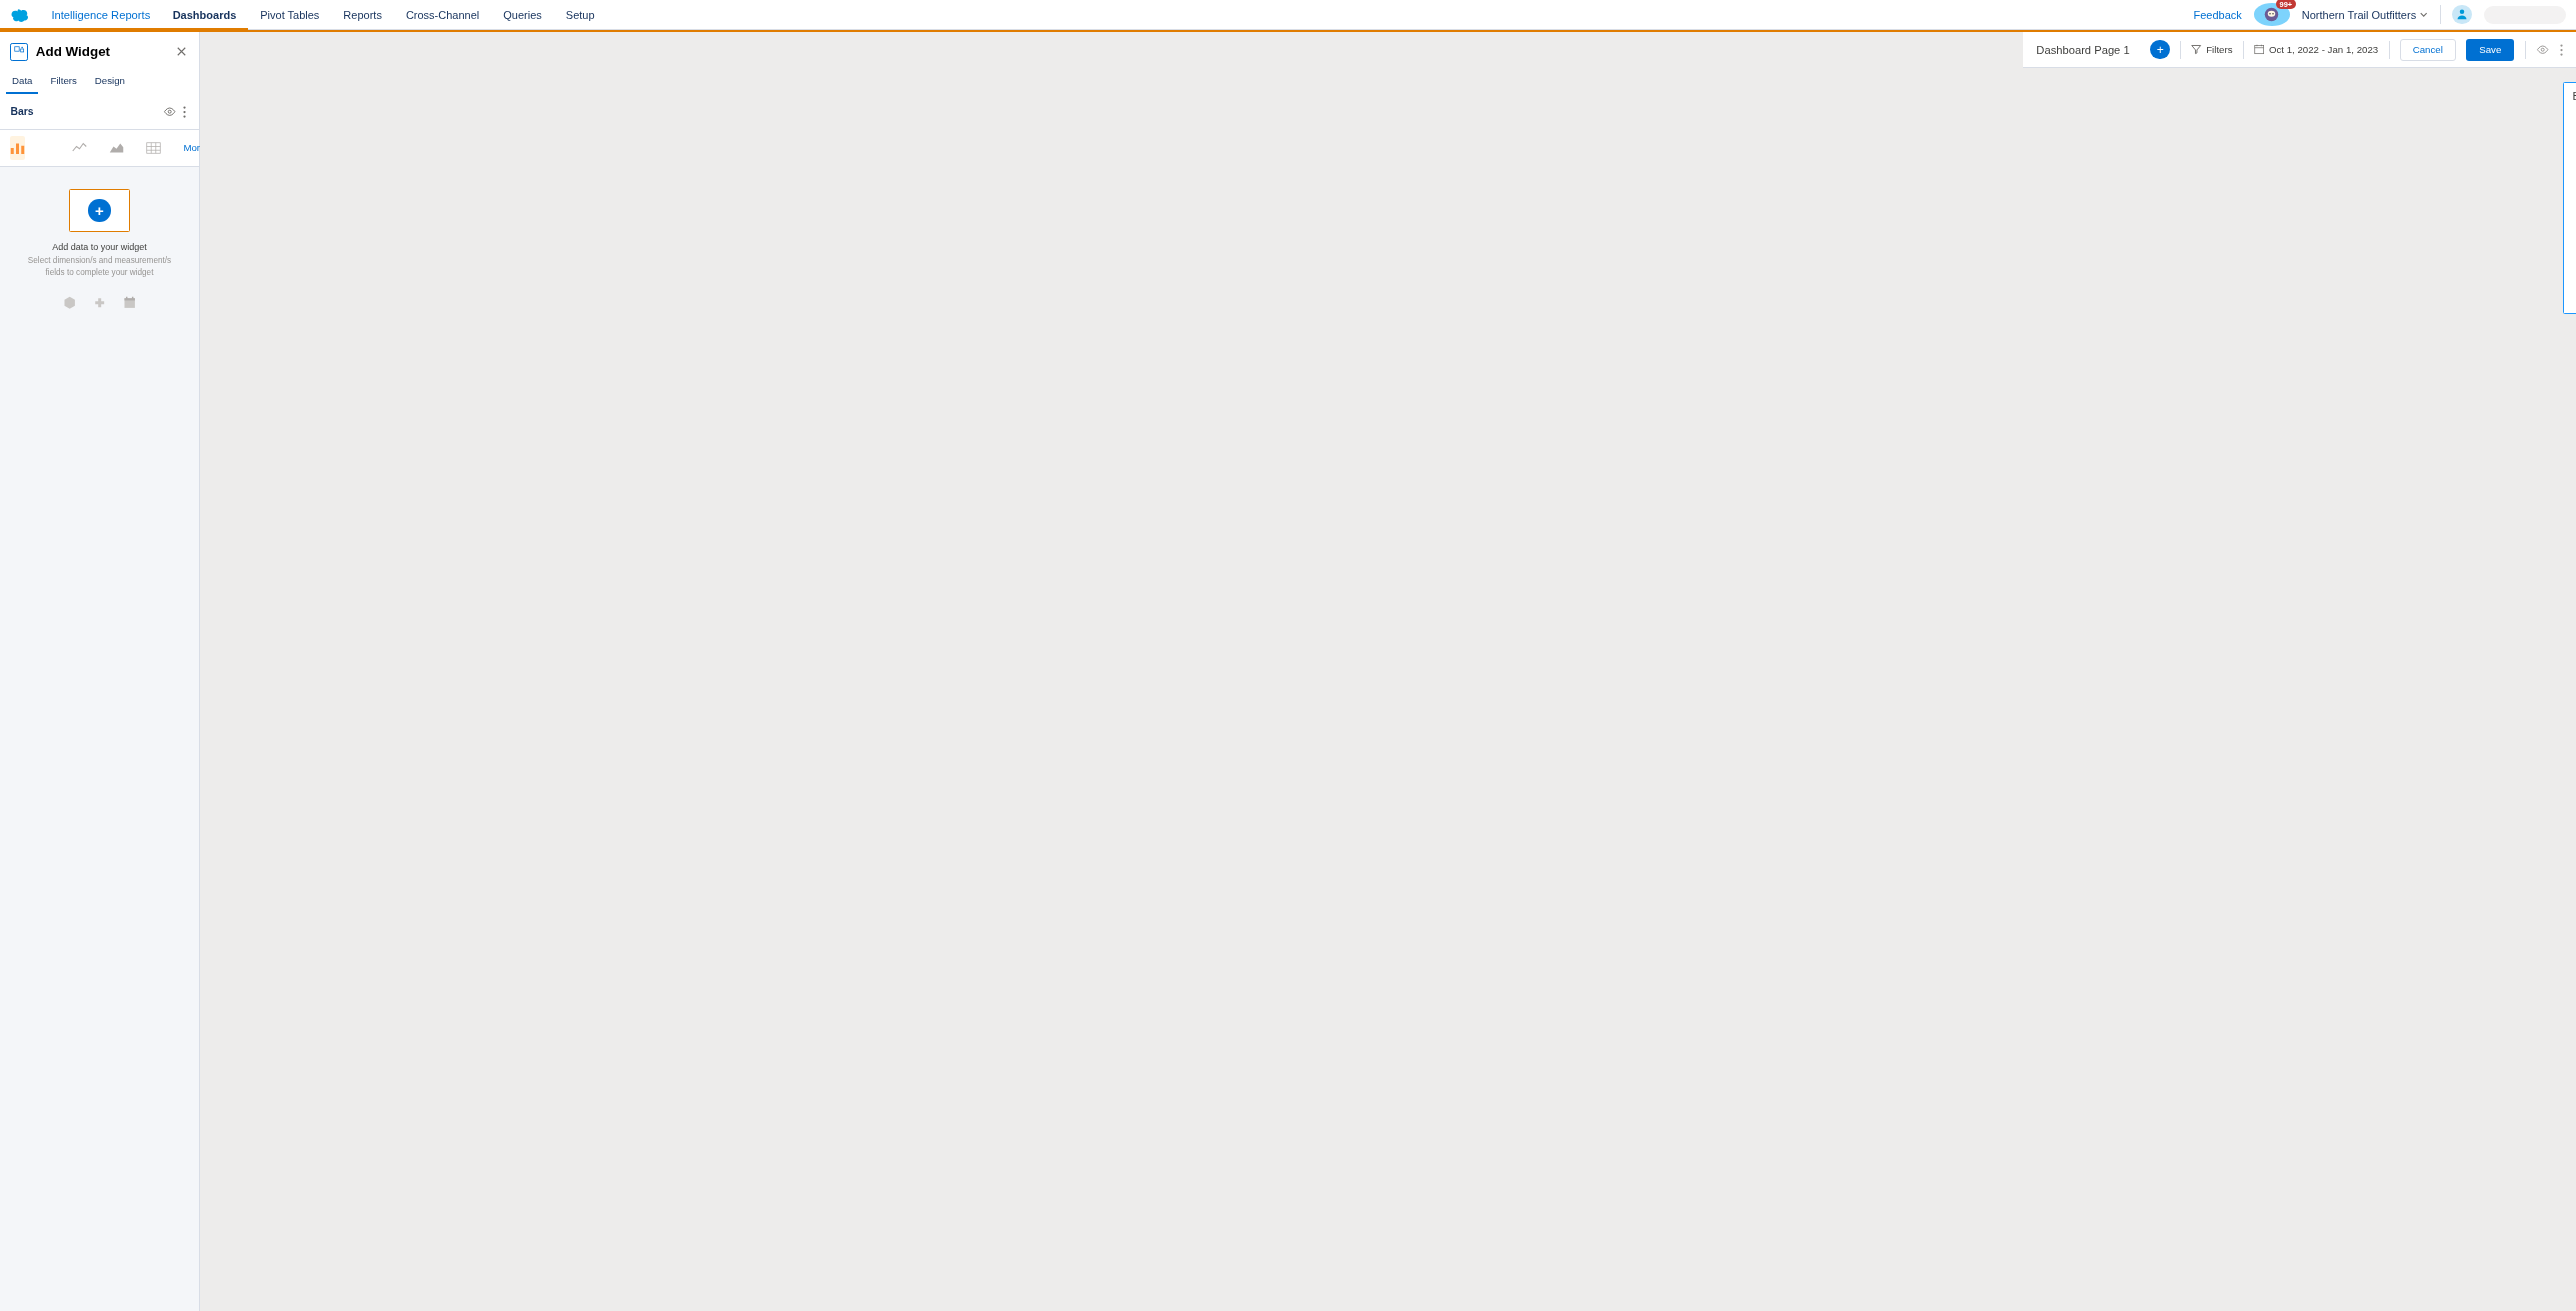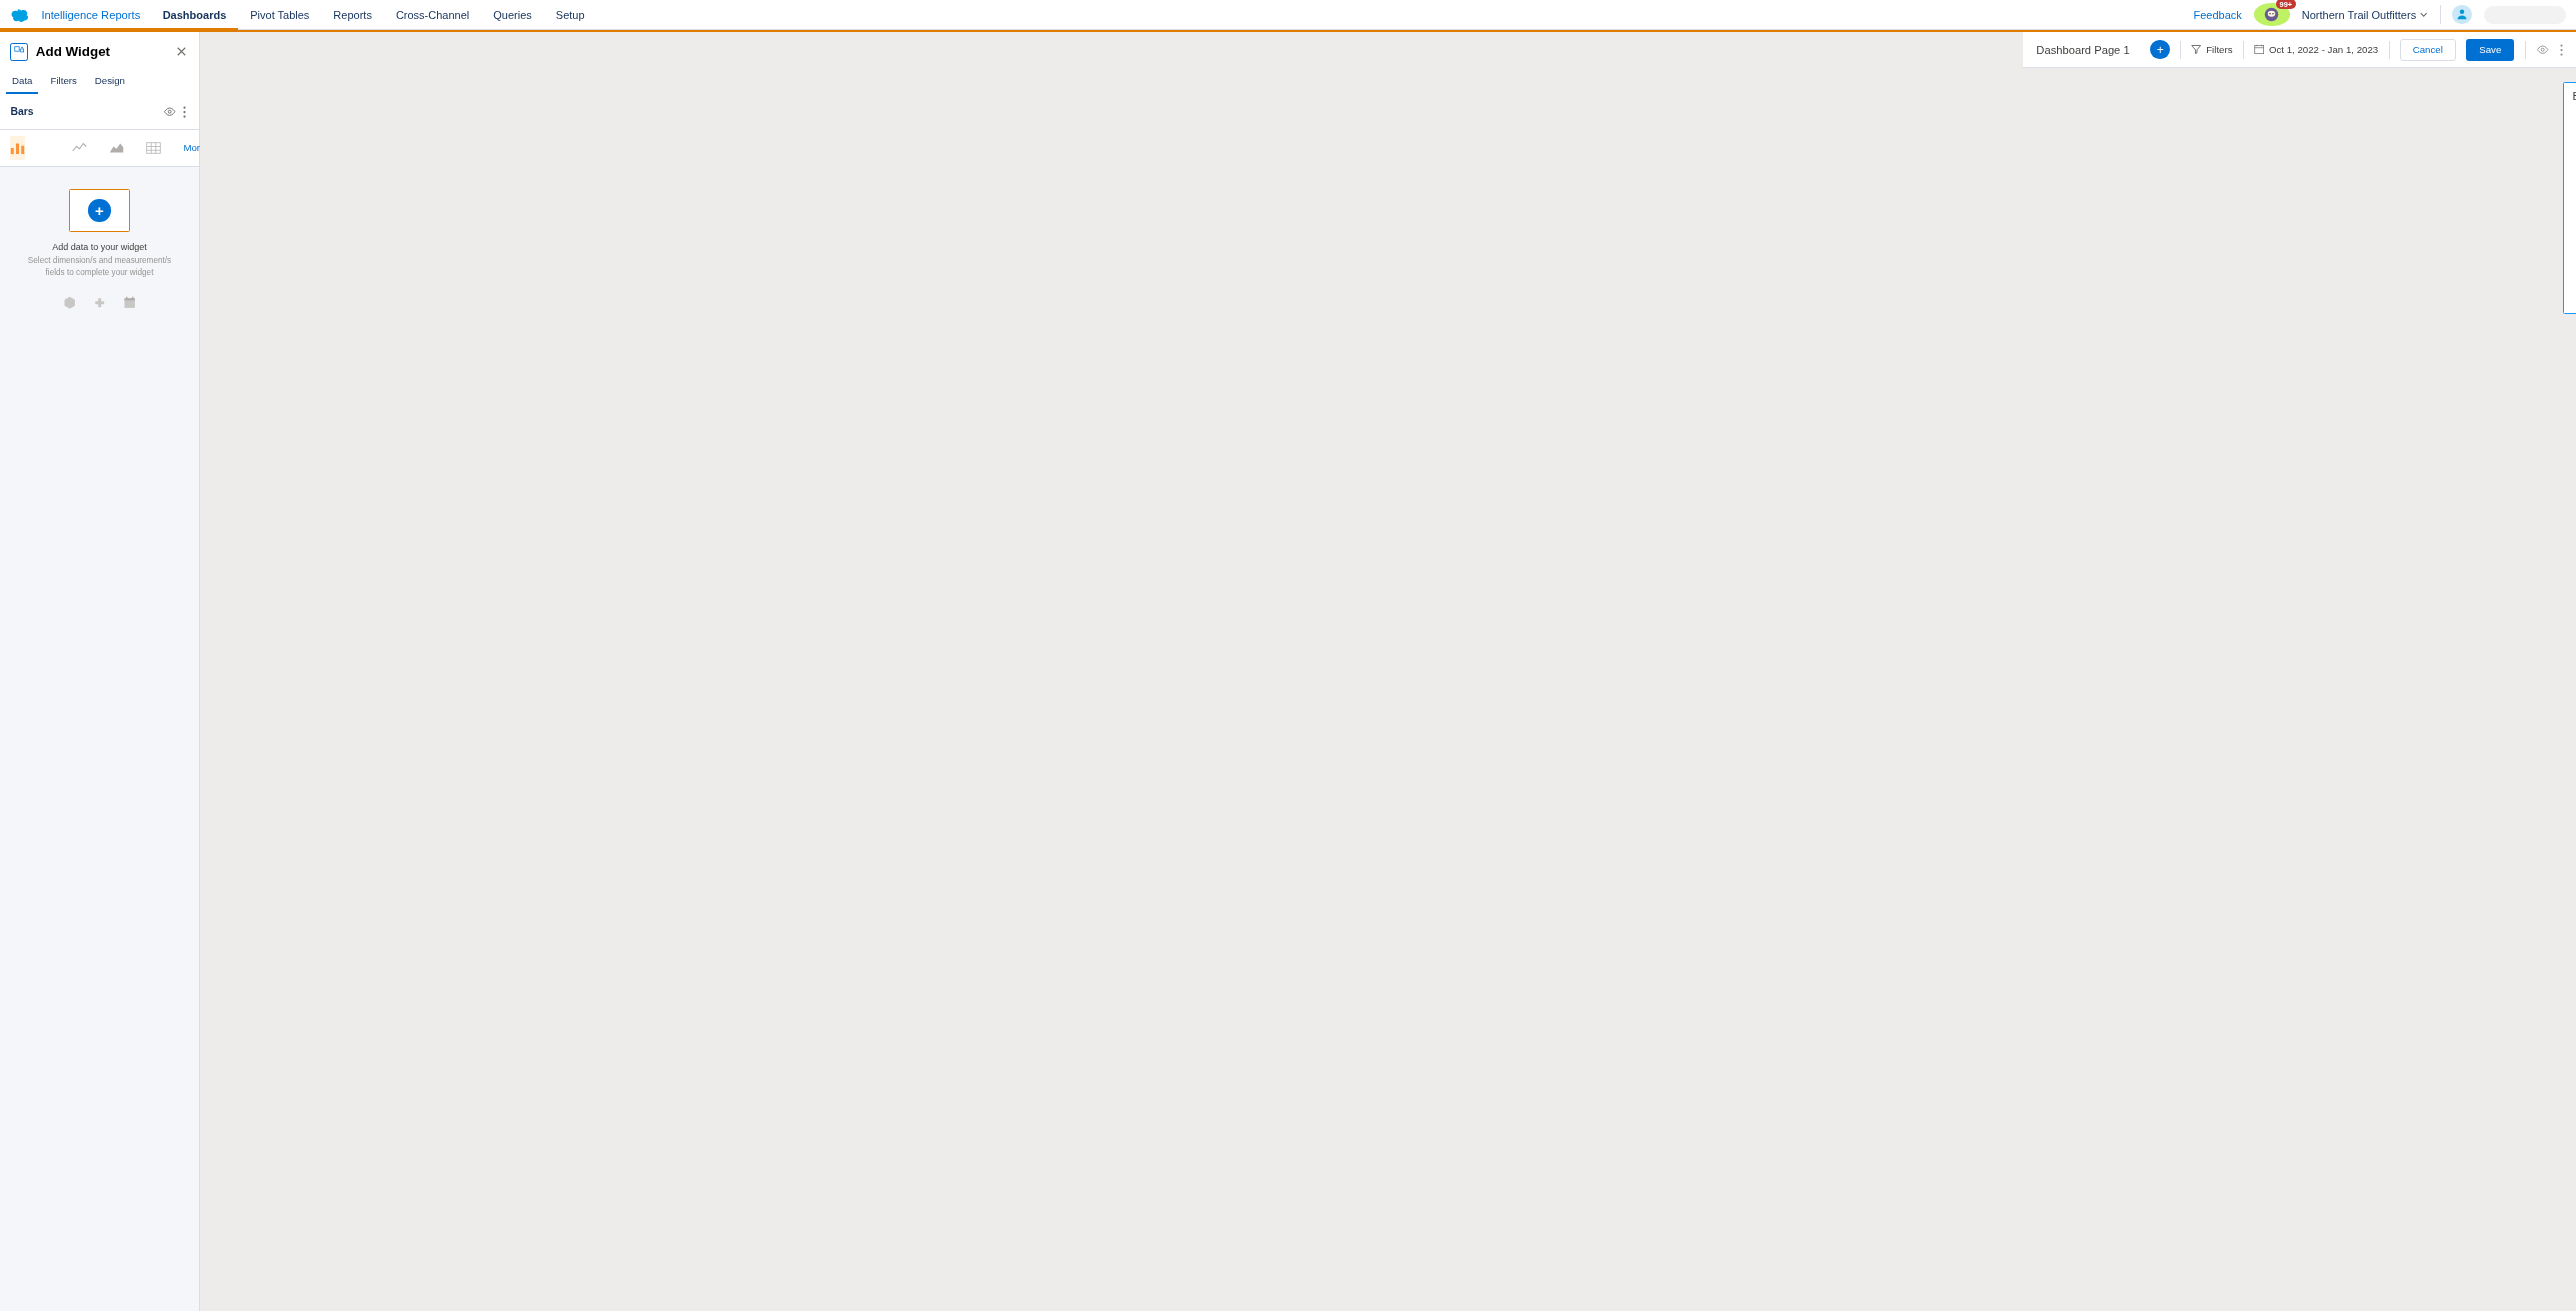--- a/index.html
+++ b/index.html
@@ -1,33 +1,33 @@
 <!DOCTYPE html>
 <html><head>
 <meta charset="utf-8">
 <style>
   * { box-sizing: border-box; margin: 0; padding: 0; }
   html, body { width: 100%; height: 100%; font-family: -apple-system, "Salesforce Sans", Arial, sans-serif; font-size: 9.7px; color:#16325c; }
   body { display:flex; flex-direction:column; background:#fff; }
 
   
   .topbar { height:30px; display:flex; align-items:stretch; border-bottom:0.7px solid #d8dde6; }
-  .brand { display:flex; align-items:center; padding:0 10.4px; gap:10px; }
+  .brand { display:flex; align-items:center; padding:0 10.4px; gap:20px; }
   .brand-name { color:#0070d2; font-size:11.2px; font-weight:400; }
   .nav-tabs { display:flex; }
   .nav-tab { display:flex; align-items:center; padding:0 12px; font-size:11px; color:#16325c; cursor:pointer; position:relative; }
   .nav-tab.active { font-weight:600; }
   .nav-tab.active::after, .brand::after { content:""; position:absolute; left:0; right:0; bottom:-0.7px; height:2.2px; }
   .nav-tab.active::after { background:#e07c00; }
   .brand { position:relative; }
   .brand::after { background:#e07c00; height:2.2px; }
 
   .topbar-right { margin-left:auto; display:flex; align-items:center; gap:12px; padding-right:10.4px; }
   .feedback { color:#0070d2; font-size:11px; cursor:pointer; }
-  .astro { width:36px; height:22.3px; border-radius:50%; background:#bef264; position:relative; display:flex; align-items:center; justify-content:center; }
+  .astro { width:36px; height:22.3px; border-radius:50%; background:#7dd3fc; position:relative; display:flex; align-items:center; justify-content:center; }
   .notif-badge { position:absolute; top:-4.5px; right:-6px; background:#c23934; color:#fff; font-size:7.4px; padding:0.7px 3.7px; border-radius:6px; font-weight:600; }
   .org-name { font-size:11px; color:#16325c; display:flex; align-items:center; gap:4px; cursor:pointer; }
   .divider-v { width:0.7px; height:19.4px; background:#d8dde6; }
   .avatar { width:19.4px; height:19.4px; border-radius:50%; background:#c9e7f7; display:flex; align-items:center; justify-content:center; }
   .search-pill { width:82px; height:18px; background:#f3f2f2; border-radius:9px; }
 
   
   .orange-strip { height:2.2px; background:#e07c00; }
 
   

